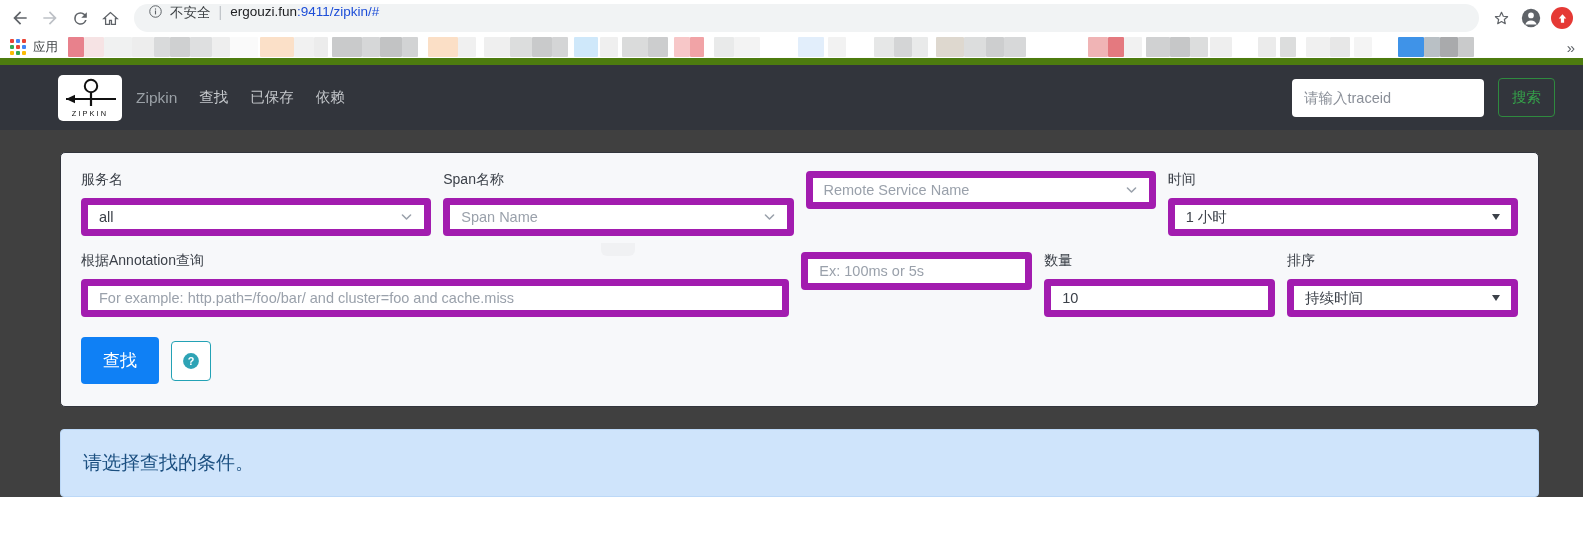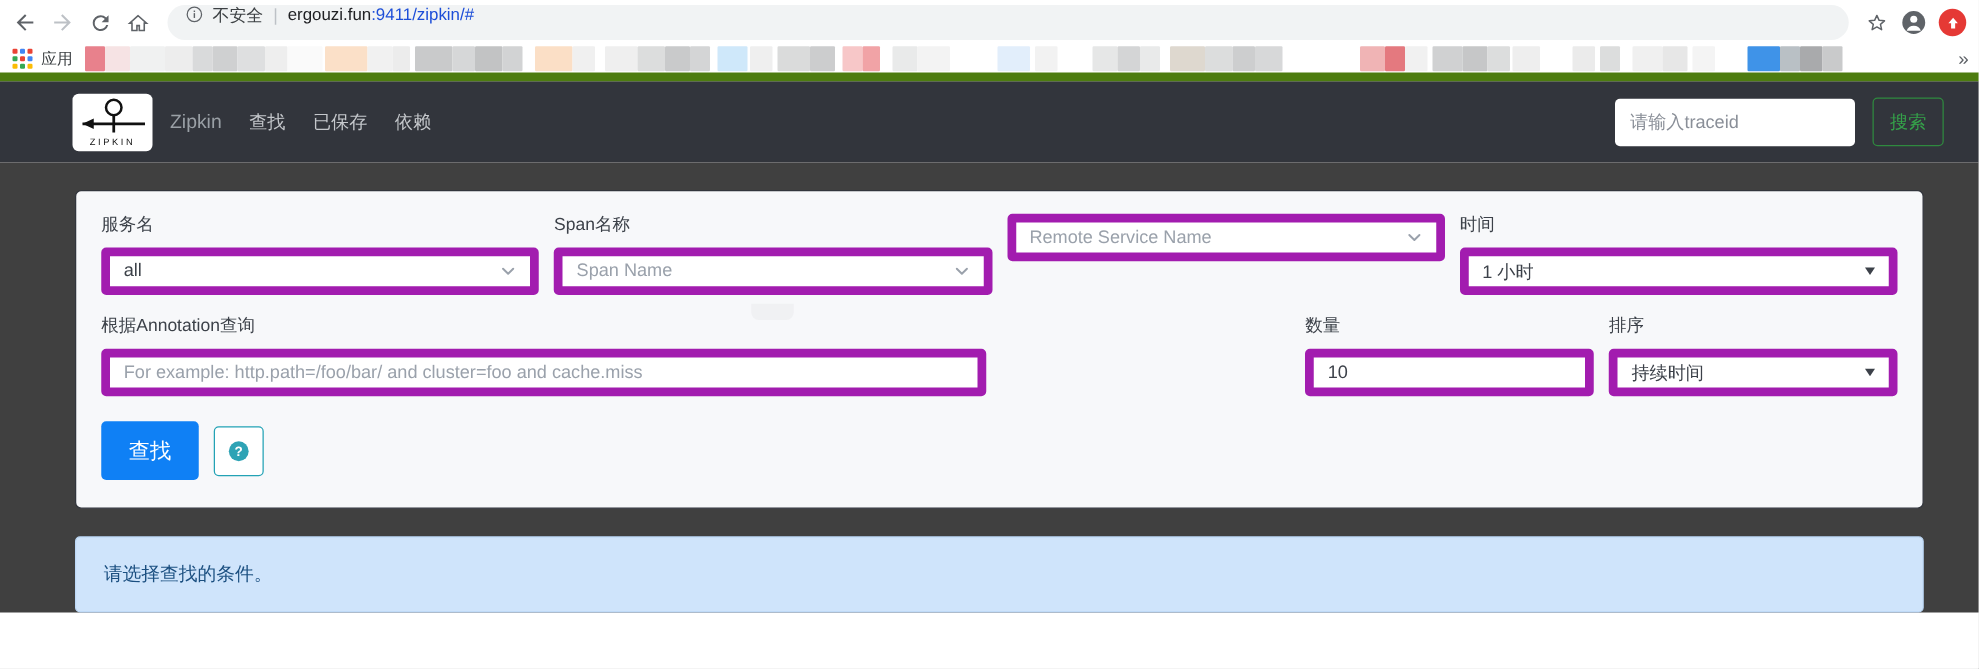--- a/index.html
+++ b/index.html
@@ -129,21 +129,21 @@
   .find-btn {
     background:#0f80f5; color:#fff; border:none; border-radius:4px;
     font-size:17px; padding: 12px 22px; font-family:"Liberation Sans","DejaVu Sans",sans-serif;
   }
   .help-btn {
     width:40px; height:40px; border:1px solid #23a2b5; border-radius:4px;
     background:#fff; display:flex; align-items:center; justify-content:center;
   }
   .alert {
     margin-top: 22px; background:#cfe4fb; border:1px solid #bcd8f7; border-radius:4px;
-    padding: 20px 22px; color:#1b4f80; font-size:15px;
+    padding: 20px 22px; color:#1b4f80; font-size:19px;
   }
 </style>
 </head>
 <body>
 
 <div class="browser-chrome">
 
   <div class="toolbar">
 
     <div class="nav-btn">
@@ -350,20 +350,23 @@
     <div class="row">
 
       <div class="field w-annot">
         <label class="field-label">根据Annotation查询</label>
         <div class="ctrl placeholder">
           <span>For example: http.path=/foo/bar/ and cluster=foo and cache.miss</span>
         </div>
       </div>
 
       <div class="field w-duration">
+        <div class="ctrl placeholder">
+          <span>Ex: 100ms or 5s</span>
+        </div>
       </div>
 
       <div class="field w-limit">
         <label class="field-label">数量</label>
         <div class="ctrl value">
           <span>10</span>
         </div>
       </div>
 
       <div class="field w-sort">

